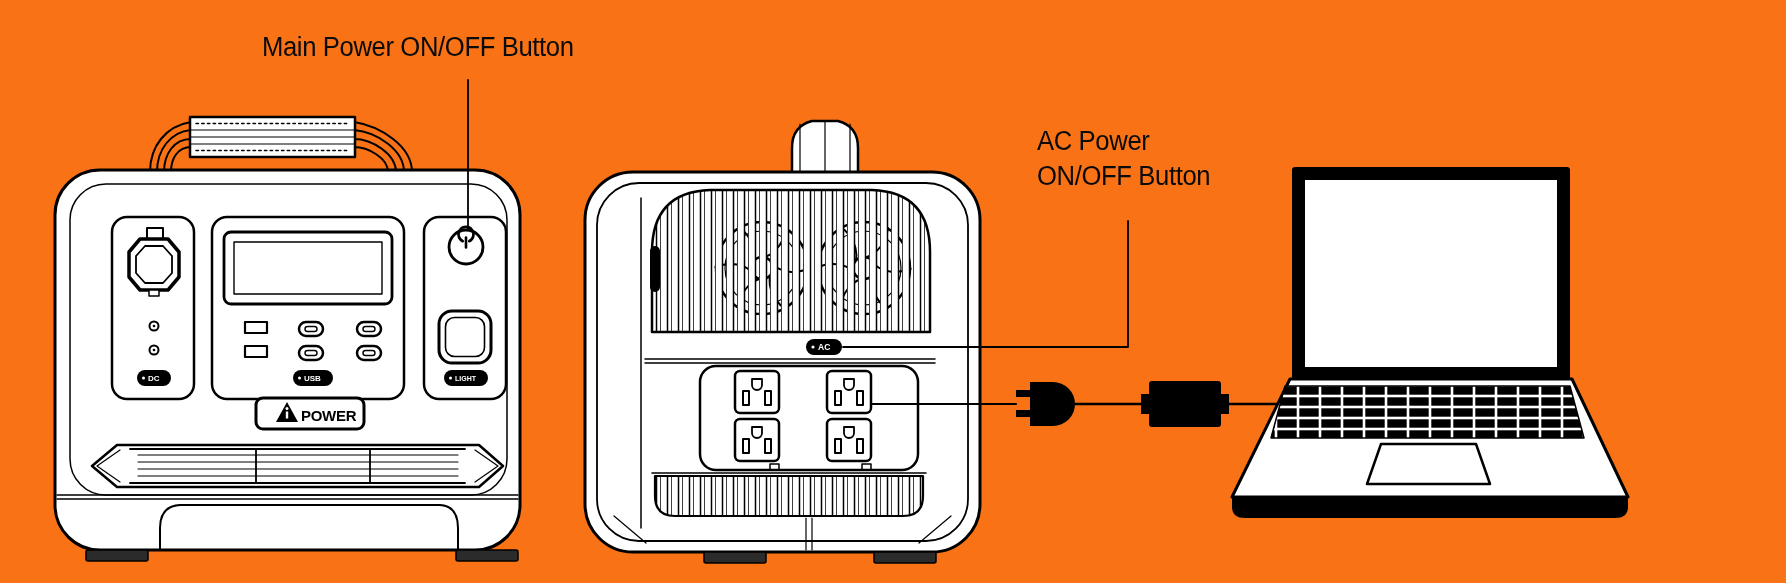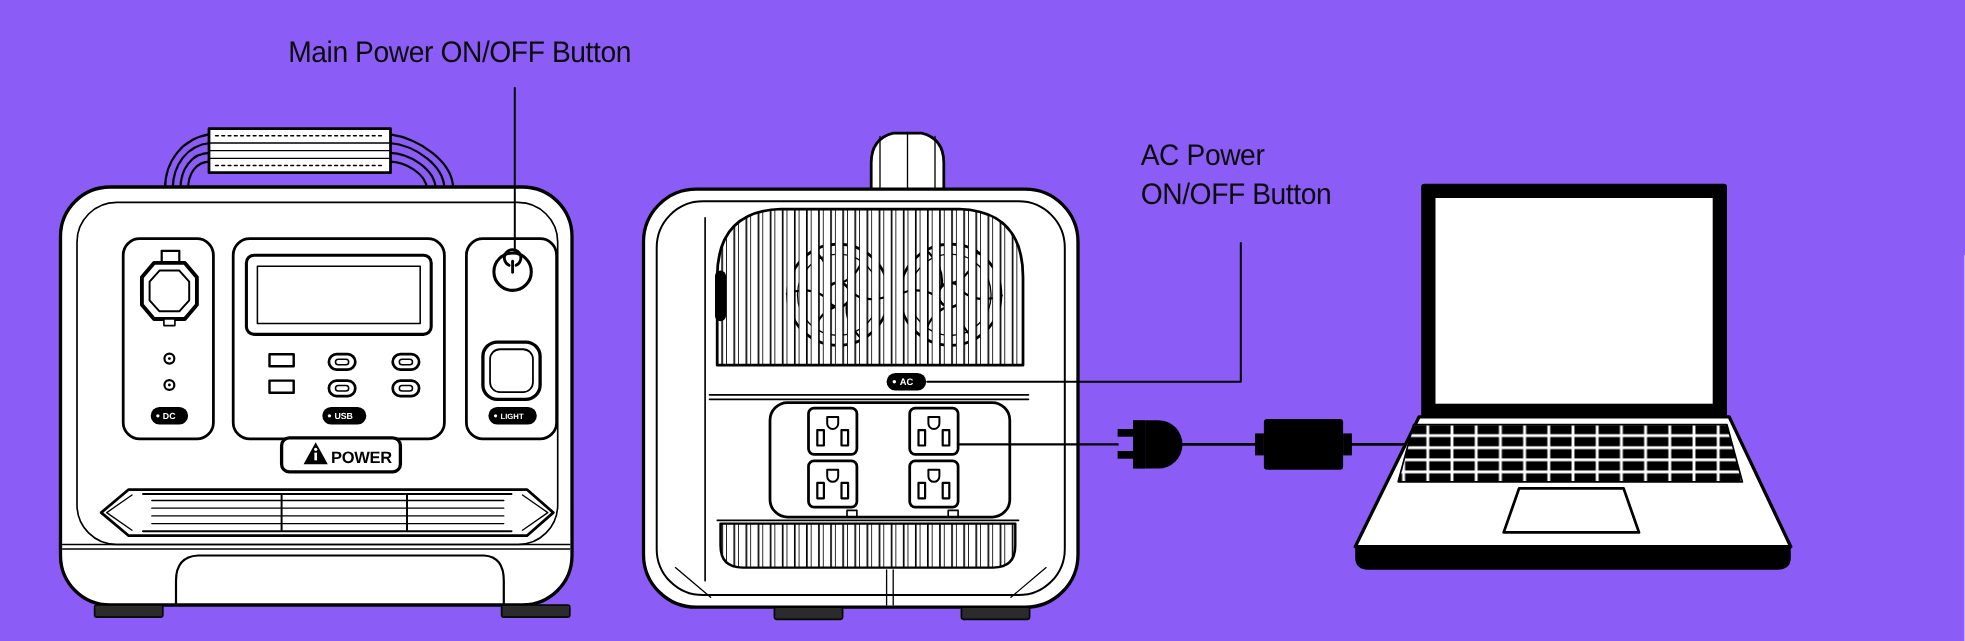--- a/index.html
+++ b/index.html
@@ -1,16 +1,16 @@
 <!DOCTYPE html>
 <html><head>
 <meta charset="utf-8">
 <style>
   html,body{margin:0;padding:0;background:#ffffff;}
-  .stage{position:relative;width:1786px;height:583px;background:#8b5cf6;
+  .stage{position:relative;width:1786px;height:583px;background:#f97316;
          font-family:"Liberation Sans",sans-serif;overflow:hidden;}
   .stage svg{position:absolute;left:0;top:0;}
   .label{position:absolute;color:#0b0b0b;font-size:27px;line-height:35px;
          letter-spacing:-0.4px;white-space:nowrap;
          transform:scaleX(0.95);transform-origin:left top;}
   svg text{font-family:"Liberation Sans",sans-serif;font-weight:bold;}
 </style>
 </head>
 <body>
 

